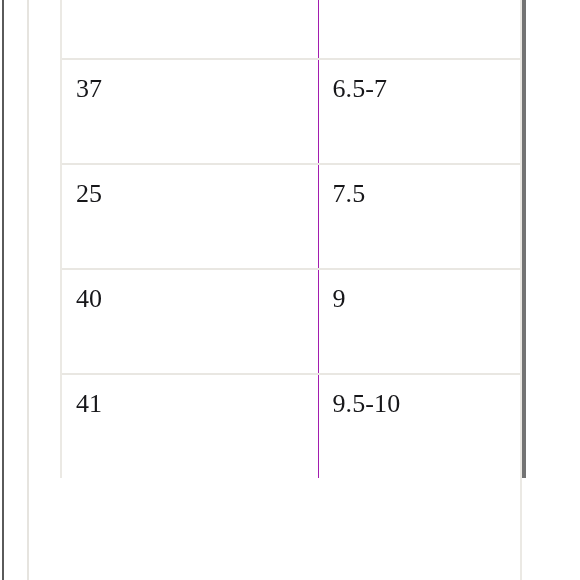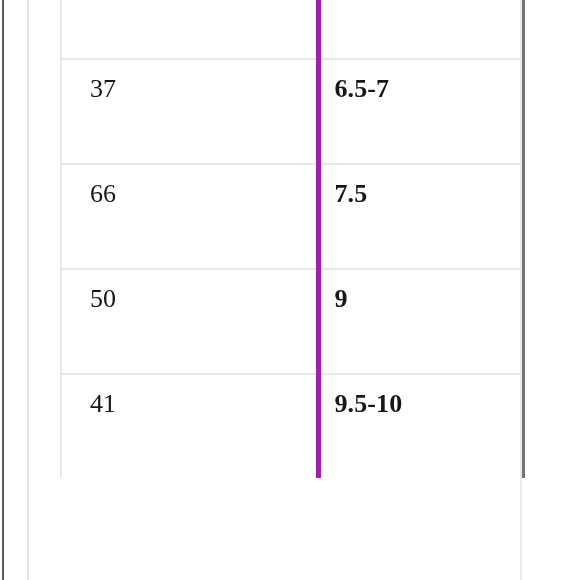--- a/index.html
+++ b/index.html
@@ -57,28 +57,27 @@
     vertical-align: top;
     border-top: 2px solid #e9e7e2;
     padding: 14px 0 0 0;
     font-size: 26px;
     line-height: 30px;
     color: #17171a;
     letter-spacing: 0.1px;
     white-space: nowrap;
   }
   .size-table td.col-eu {
-    padding-left: 28px;
+    padding-left: 14px;
     border-left: 2px solid #ebe9e4;
-    border-right: 5px solid #a21caf;
+    border-right: 1px solid #a21caf;
   }
   .size-table td.col-us {
     padding-left: 14px;
-    border-right: 4px solid #737373;
-    font-weight: bold;
+    border-right: 6px solid #737373;
   }
   .size-table tr:last-child td {
     border-bottom: none;
   }
 
   
   .rule-tableright {
     position: absolute;
     left: 520px;
     top: 0;
@@ -107,26 +106,26 @@
         <td class="col-us">5.5-6</td>
       </tr>
 
       <tr>
         <td class="col-eu">37</td>
         <td class="col-us">6.5-7</td>
       </tr>
 
 
       <tr>
-        <td class="col-eu">66</td>
+        <td class="col-eu">25</td>
         <td class="col-us">7.5</td>
       </tr>
 
       <tr>
-        <td class="col-eu">50</td>
+        <td class="col-eu">40</td>
         <td class="col-us">9</td>
       </tr>
 
       <tr>
         <td class="col-eu">41</td>
         <td class="col-us">9.5-10</td>
       </tr>
 
     </tbody>
   </table>

